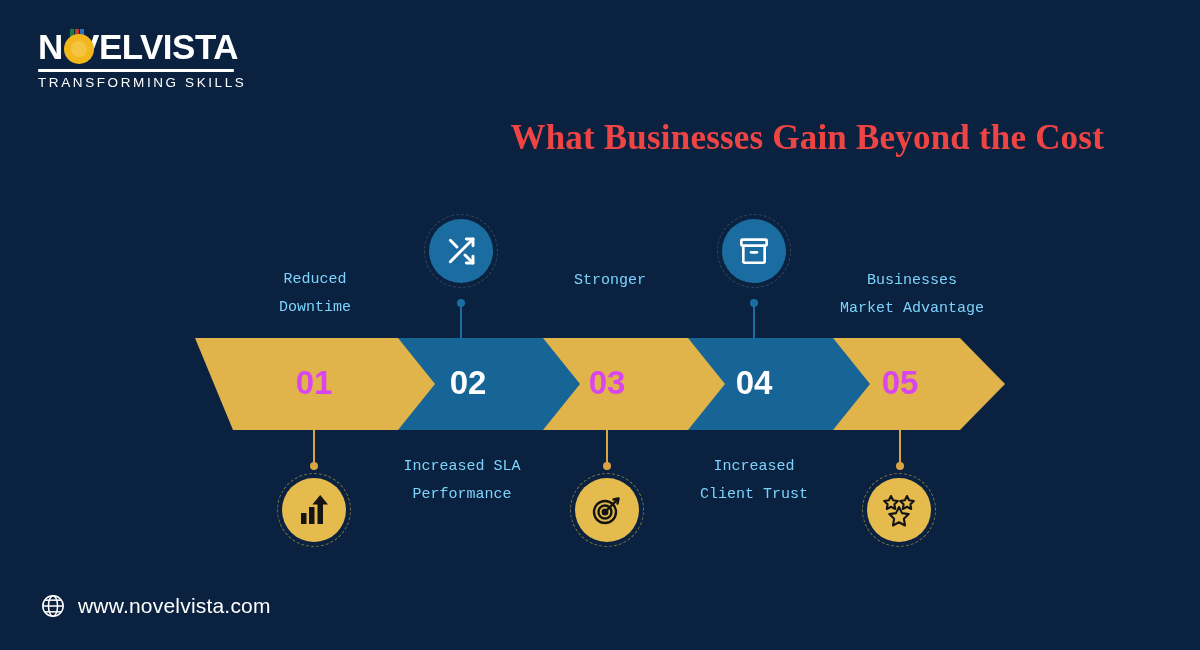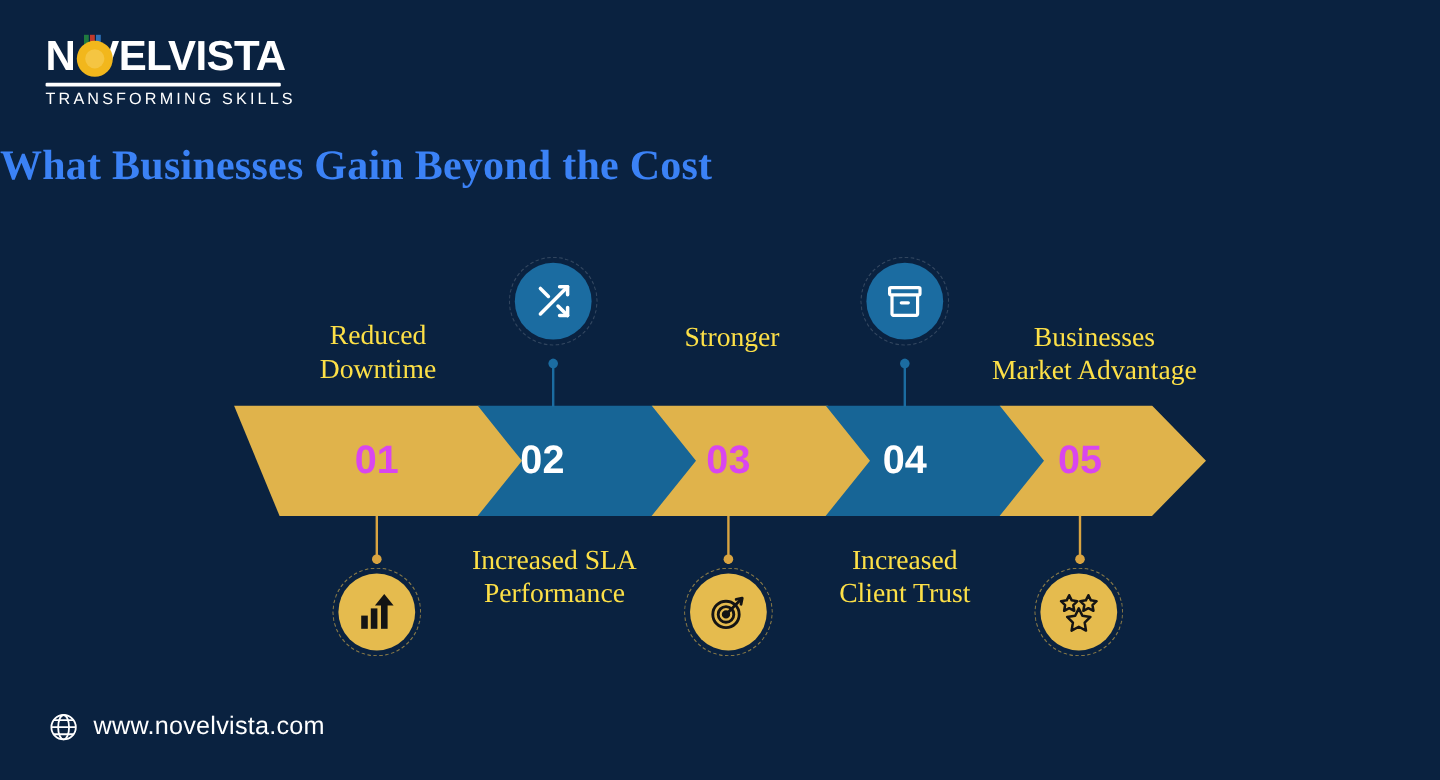--- a/index.html
+++ b/index.html
@@ -54,25 +54,25 @@
     font-size:13.5px;
     letter-spacing:2.6px;
     color:#ffffff;
     margin-top:3px;
     white-space:nowrap;
   }
 
   
   #title {
     position:absolute; left:0; top:118px; width:1104px;
-    text-align:left;
+    text-align:right;
     font-family:"Liberation Serif", serif;
     font-weight:bold;
     font-size:35px;
-    color:#3b82f6;
+    color:#ef4444;
     letter-spacing:0.2px;
   }
 
   
   #stage { position:absolute; left:0; top:0; width:1200px; height:650px; }
 
   .chev-svg { position:absolute; left:195px; top:338px; }
 
   .chev-num {
     position:absolute;
@@ -109,23 +109,23 @@
     position:absolute; left:-3px; width:8px; height:8px; border-radius:50%;
   }
   .conn.blue { background:#1b6ca1; }
   .conn.blue .dot { background:#1b6ca1; top:0; }
   .conn.gold { background:#d9a441; }
   .conn.gold .dot { background:#d9a441; bottom:0; }
 
   
   .lbl {
     position:absolute;
-    font-family:Liberation Serif, serif;
-    font-size:23px;
-    color:#fde047;
+    font-family:Liberation Mono, monospace;
+    font-size:15px;
+    color:#7dd3fc;
     text-align:center;
     line-height:28px;
     width:230px;
   }
 
   
   #footer {
     position:absolute; left:40px; top:593px;
     display:flex; align-items:center; gap:12px;
   }
@@ -165,21 +165,21 @@
     <path d="M203,0 L350,0 L387,46 L350,92 L203,92 L240,46 Z" fill="#176596"></path>
 
     <path d="M348,0 L495,0 L532,46 L495,92 L348,92 L385,46 Z" fill="#e0b34b"></path>
 
     <path d="M493,0 L640,0 L677,46 L640,92 L493,92 L530,46 Z" fill="#176596"></path>
 
     <path d="M638,0 L765,0 L810,46 L765,92 L638,92 L675,46 Z" fill="#e0b34b"></path>
   </svg>
 
   <div class="chev-num dark" style="left:254px;">01</div>
-  <div class="chev-num light" style="left:392px;">02</div>
+  <div class="chev-num light" style="left:408px;">02</div>
   <div class="chev-num dark" style="left:547px;">03</div>
   <div class="chev-num light" style="left:694px;">04</div>
   <div class="chev-num dark" style="left:840px;">05</div>
 
   <div class="lbl" style="left:200px; top:266px;">
     <div>Reduced</div>
     <div>Downtime</div>
   </div>
   <div class="conn gold" style="left:313px; top:430px; height:40px;">
     <span class="dot"></span>

